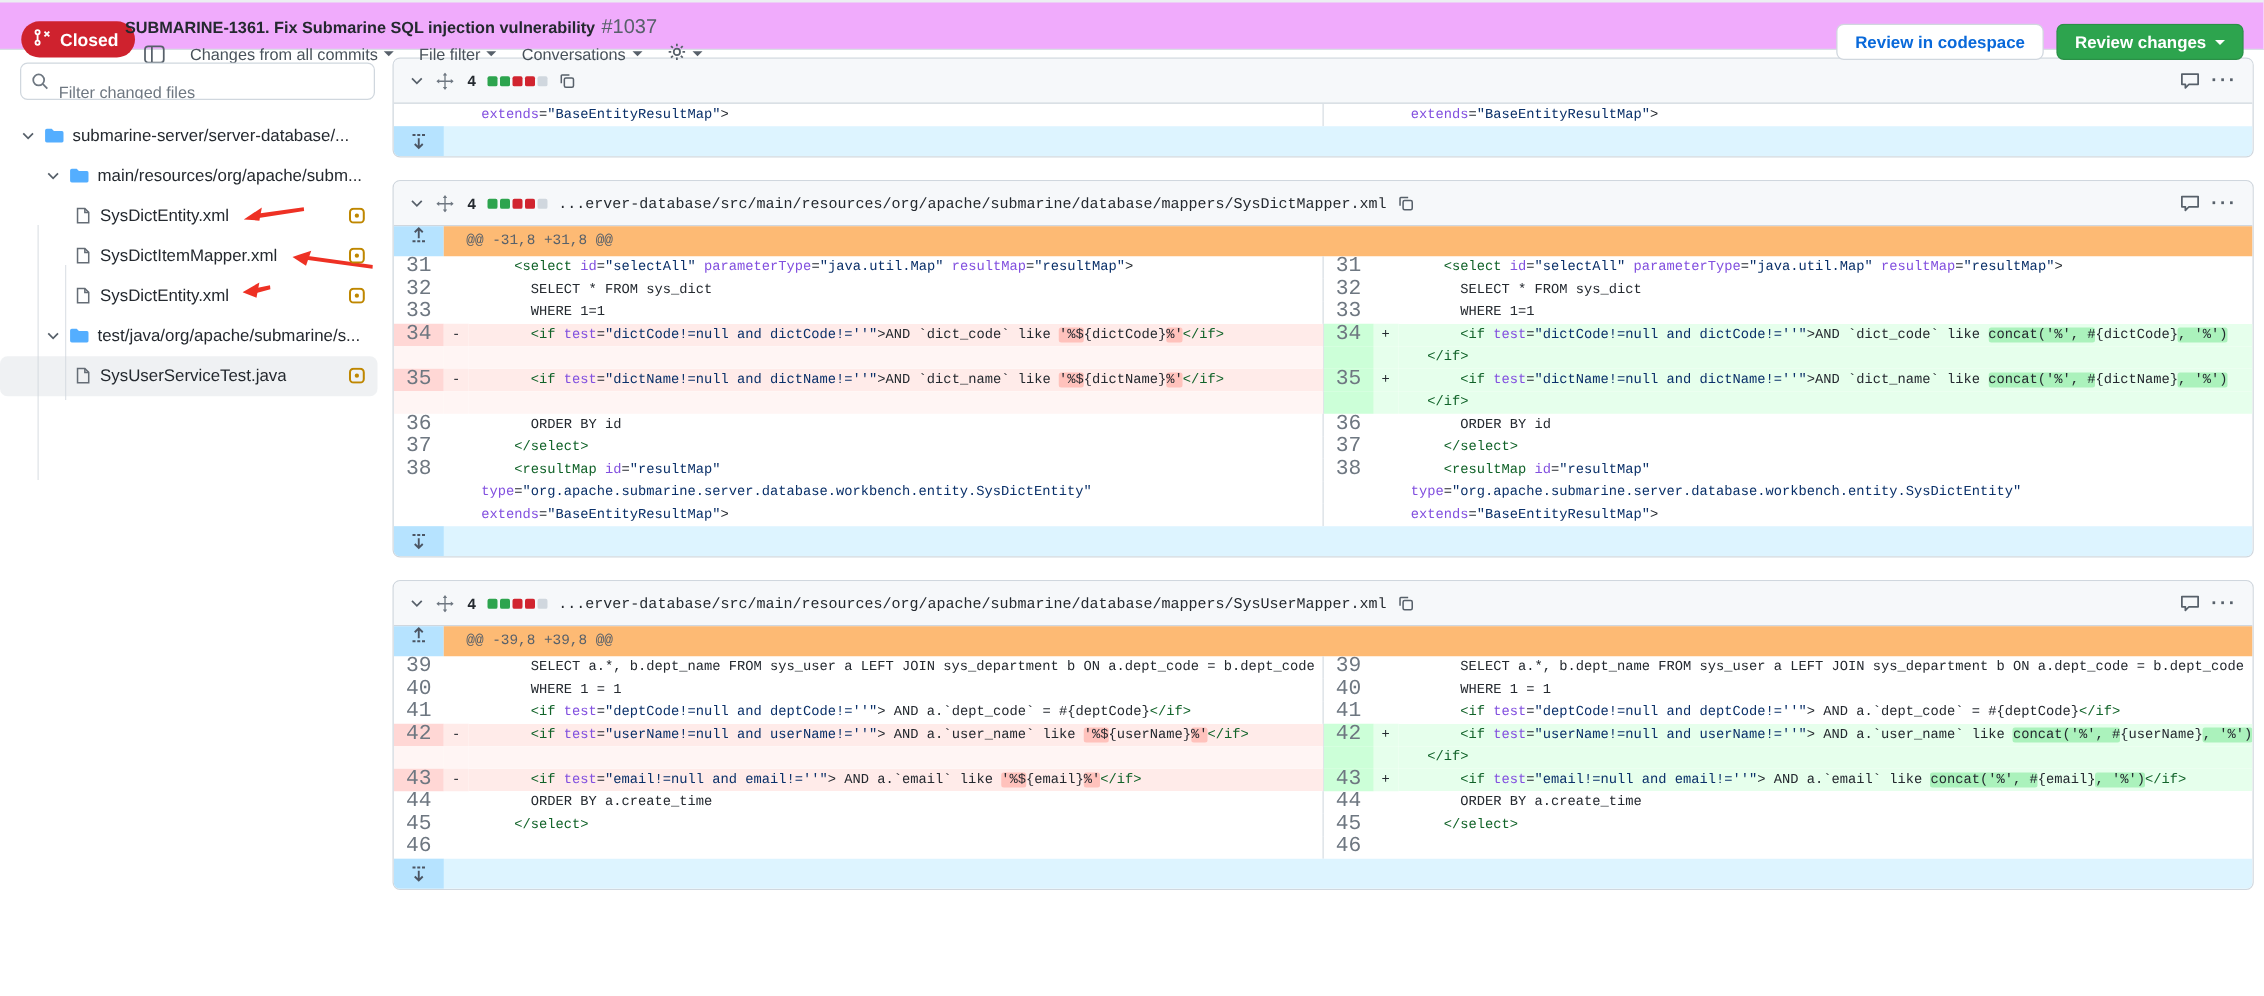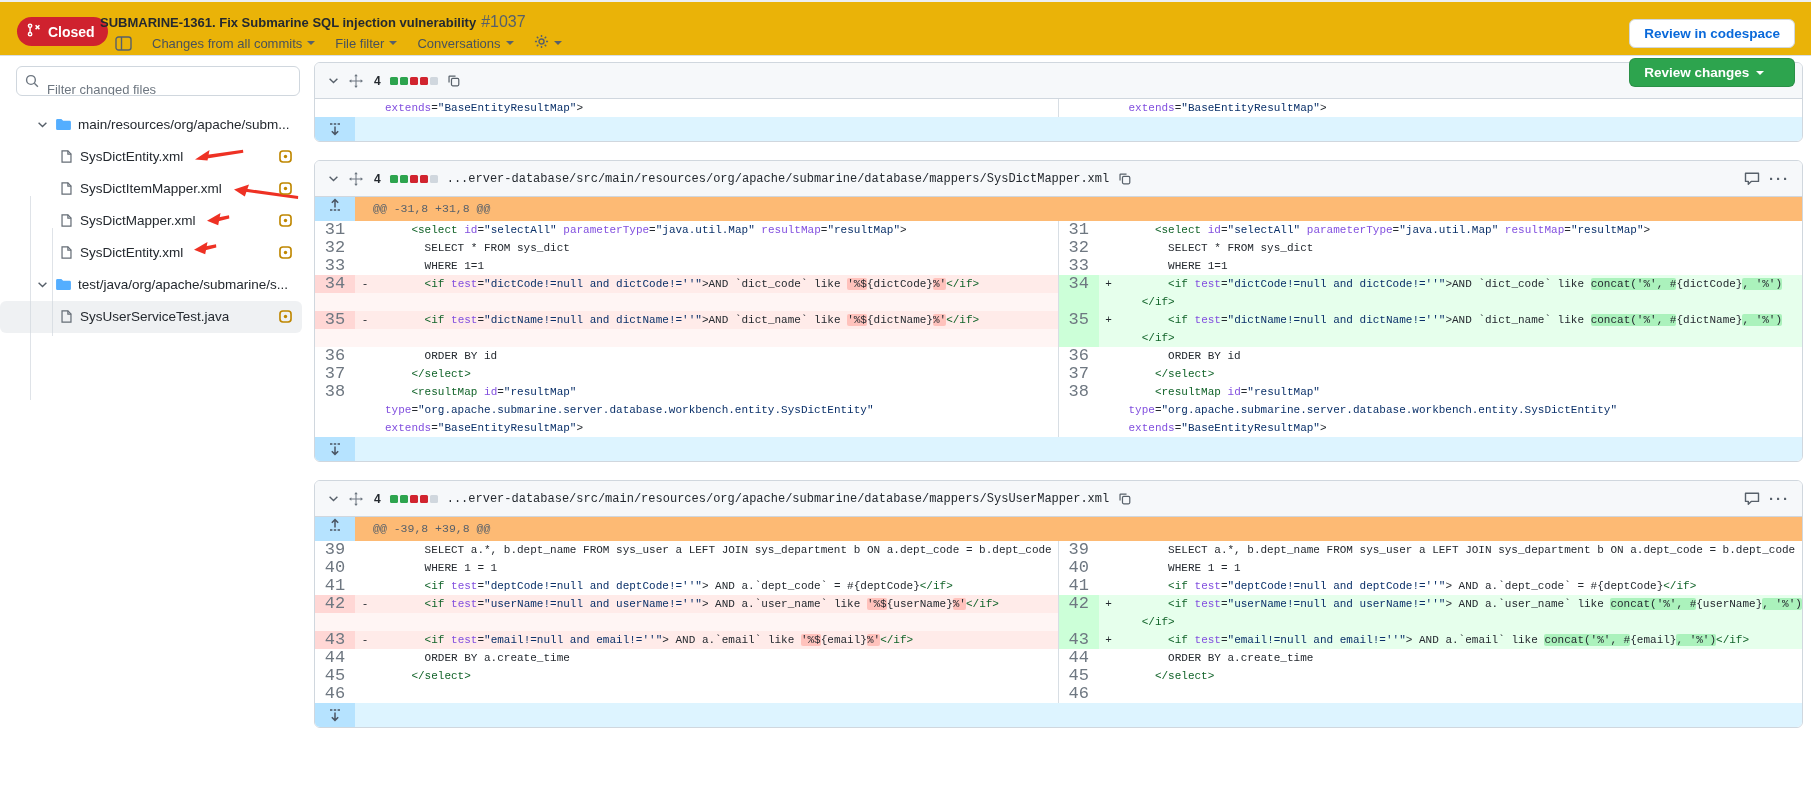--- a/index.html
+++ b/index.html
@@ -5,38 +5,38 @@
   * { box-sizing: border-box; }
   html,body { margin:0; padding:0; }
   body {
     width:1811px; height:797px; overflow:hidden;
     background:#fff; color:#24292f;
     font-family:"Liberation Sans","DejaVu Sans",sans-serif;
     font-size:14px;
   }
   
   .app-header{
-    height:56px; position:relative; background:#eab308;
+    height:40px; position:relative; background:#f0abfc;
     border-top:2px solid #eceff2; border-bottom:1px solid #d8dee4;
     padding:8px 32px;
   }
   .badge-closed{
     position:absolute; left:17px; top:15px;
     display:inline-flex; align-items:center; gap:7px;
     background:#cf222e; color:#fff; font-weight:700; font-size:14px;
     border-radius:999px; padding:6px 13px 6px 10px;
   }
   .title-wrap{ position:absolute; left:100px; top:11px; }
   .pr-title{ font-size:13px; font-weight:700; color:#24292f; }
   .pr-number{ font-size:16px; font-weight:400; color:#57606a; margin-left:5px; }
   .toolbar{ position:absolute; left:115px; top:32px; display:flex; align-items:center; gap:20px; color:#49525b; font-size:13px; }
   .toolbar .tb-item{ display:inline-flex; align-items:center; gap:5px; cursor:pointer; }
   .caret{ width:0; height:0; border-left:4px solid transparent; border-right:4px solid transparent; border-top:4px solid #57606a; display:inline-block; }
   .caret.white{ border-top-color:#fff; }
-  .header-actions{ position:absolute; right:16px; top:17px; display:flex; gap:10px;flex-direction:column; }
+  .header-actions{ position:absolute; right:16px; top:17px; display:flex; gap:10px; }
   .btn{ border-radius:6px; font-size:13.5px; font-weight:600; padding:6px 14px; border:1px solid #d0d7de; cursor:pointer; display:inline-flex; align-items:center; gap:7px; font-family:inherit; }
   .btn-codespace{ background:#fff; color:#0969da; }
   .btn-review{ background:#2da44e; color:#fff; border-color:rgba(27,31,36,0.15); }
   
   .content{ display:flex; height:741px; }
   .sidebar{ width:308px; flex:0 0 308px; position:relative; padding-top:8px; }
   .main{ flex:1; padding:6px 8px 0 6px; }
   
   .filter-box{ position:relative; margin:2px 8px 12px 16px; }
   .filter-box input{
@@ -143,20 +143,33 @@
     <div class="filter-box">
       <span class="s-icon"><svg width="14" height="14" viewBox="0 0 16 16" fill="none" stroke="#6e7781" stroke-width="1.6">
             <circle cx="6.8" cy="6.8" r="5"></circle>
             <path d="M10.7 10.7l4 4"></path>
           </svg></span>
       <input type="text" placeholder="Filter changed files" style="">
     </div>
     <div class="guide" style="left:30px; top:140px; height:204px;"></div>
     <div class="guide" style="left:52px; top:172px; height:108px;"></div>
     <div id="file-tree">
+        <div class="tree-row d0">
+          <span class="icon-btn">
+            <svg width="13" height="13" viewBox="0 0 16 16" fill="none" stroke="#57606a" stroke-width="1.7">
+              <path d="M3.2 5.8L8 10.6l4.8-4.8"></path>
+            </svg>
+          </span>
+          <span class="icon-btn">
+            <svg width="15" height="13" viewBox="0 0 16 14">
+              <path d="M0 2.5A1.5 1.5 0 0 1 1.5 1h4.2l1.9 2h6.9A1.5 1.5 0 0 1 16 4.5v7a1.5 1.5 0 0 1-1.5 1.5h-13A1.5 1.5 0 0 1 0 11.5z" fill="#54aeff"></path>
+            </svg>
+          </span>
+          <span class="tree-label">submarine-server/server-database/...</span>
+        </div>
         <div class="tree-row d1">
           <span class="icon-btn">
             <svg width="13" height="13" viewBox="0 0 16 16" fill="none" stroke="#57606a" stroke-width="1.7">
               <path d="M3.2 5.8L8 10.6l4.8-4.8"></path>
             </svg>
           </span>
           <span class="icon-btn">
             <svg width="15" height="13" viewBox="0 0 16 14">
               <path d="M0 2.5A1.5 1.5 0 0 1 1.5 1h4.2l1.9 2h6.9A1.5 1.5 0 0 1 16 4.5v7a1.5 1.5 0 0 1-1.5 1.5h-13A1.5 1.5 0 0 1 0 11.5z" fill="#54aeff"></path>
             </svg>
@@ -184,37 +197,20 @@
           <span class="icon-btn">
             <svg width="13" height="15" viewBox="0 0 16 17" fill="none" stroke="#656d76" stroke-width="1.5">
               <path d="M2.5 1.5h7.2l3.8 3.8v10.2h-11z"></path>
               <path d="M9.7 1.5v4h4"></path>
             </svg>
           </span>
           <span class="tree-label">SysDictItemMapper.xml</span>
           <span><svg class="arr" style="position:relative;top:5px" width="66" height="18" viewBox="0 0 66 18">
               <path d="M1 6.5L16 1.5l-4.2 12z" fill="#ee3124"></path>
               <path d="M10.5 8.5L65 16l.2-3L12 5.6z" fill="#ee3124"></path>
-            </svg></span>
-          <span class="status-ic"><svg width="13" height="13" viewBox="0 0 16 16">
-              <rect x="1.2" y="1.2" width="13.6" height="13.6" rx="3.6" fill="none" stroke="#bf8700" stroke-width="2"></rect>
-              <circle cx="8" cy="8" r="2.1" fill="#bf8700"></circle>
-            </svg></span>
-        </div>
-        <div class="tree-row d2">
-          <span class="icon-btn">
-            <svg width="13" height="15" viewBox="0 0 16 17" fill="none" stroke="#656d76" stroke-width="1.5">
-              <path d="M2.5 1.5h7.2l3.8 3.8v10.2h-11z"></path>
-              <path d="M9.7 1.5v4h4"></path>
-            </svg>
-          </span>
-          <span class="tree-label">SysDictMapper.xml</span>
-          <span><svg class="arr" width="23" height="15" viewBox="0 0 23 15">
-              <path d="M0 8.8L13.5 1l-2.3 12.2z" fill="#ee3124"></path>
-              <path d="M9.5 5.7L22 3.2l.3 3.2L10.5 9.5z" fill="#ee3124"></path>
             </svg></span>
           <span class="status-ic"><svg width="13" height="13" viewBox="0 0 16 16">
               <rect x="1.2" y="1.2" width="13.6" height="13.6" rx="3.6" fill="none" stroke="#bf8700" stroke-width="2"></rect>
               <circle cx="8" cy="8" r="2.1" fill="#bf8700"></circle>
             </svg></span>
         </div>
         <div class="tree-row d2">
           <span class="icon-btn">
             <svg width="13" height="15" viewBox="0 0 16 17" fill="none" stroke="#656d76" stroke-width="1.5">
               <path d="M2.5 1.5h7.2l3.8 3.8v10.2h-11z"></path>

